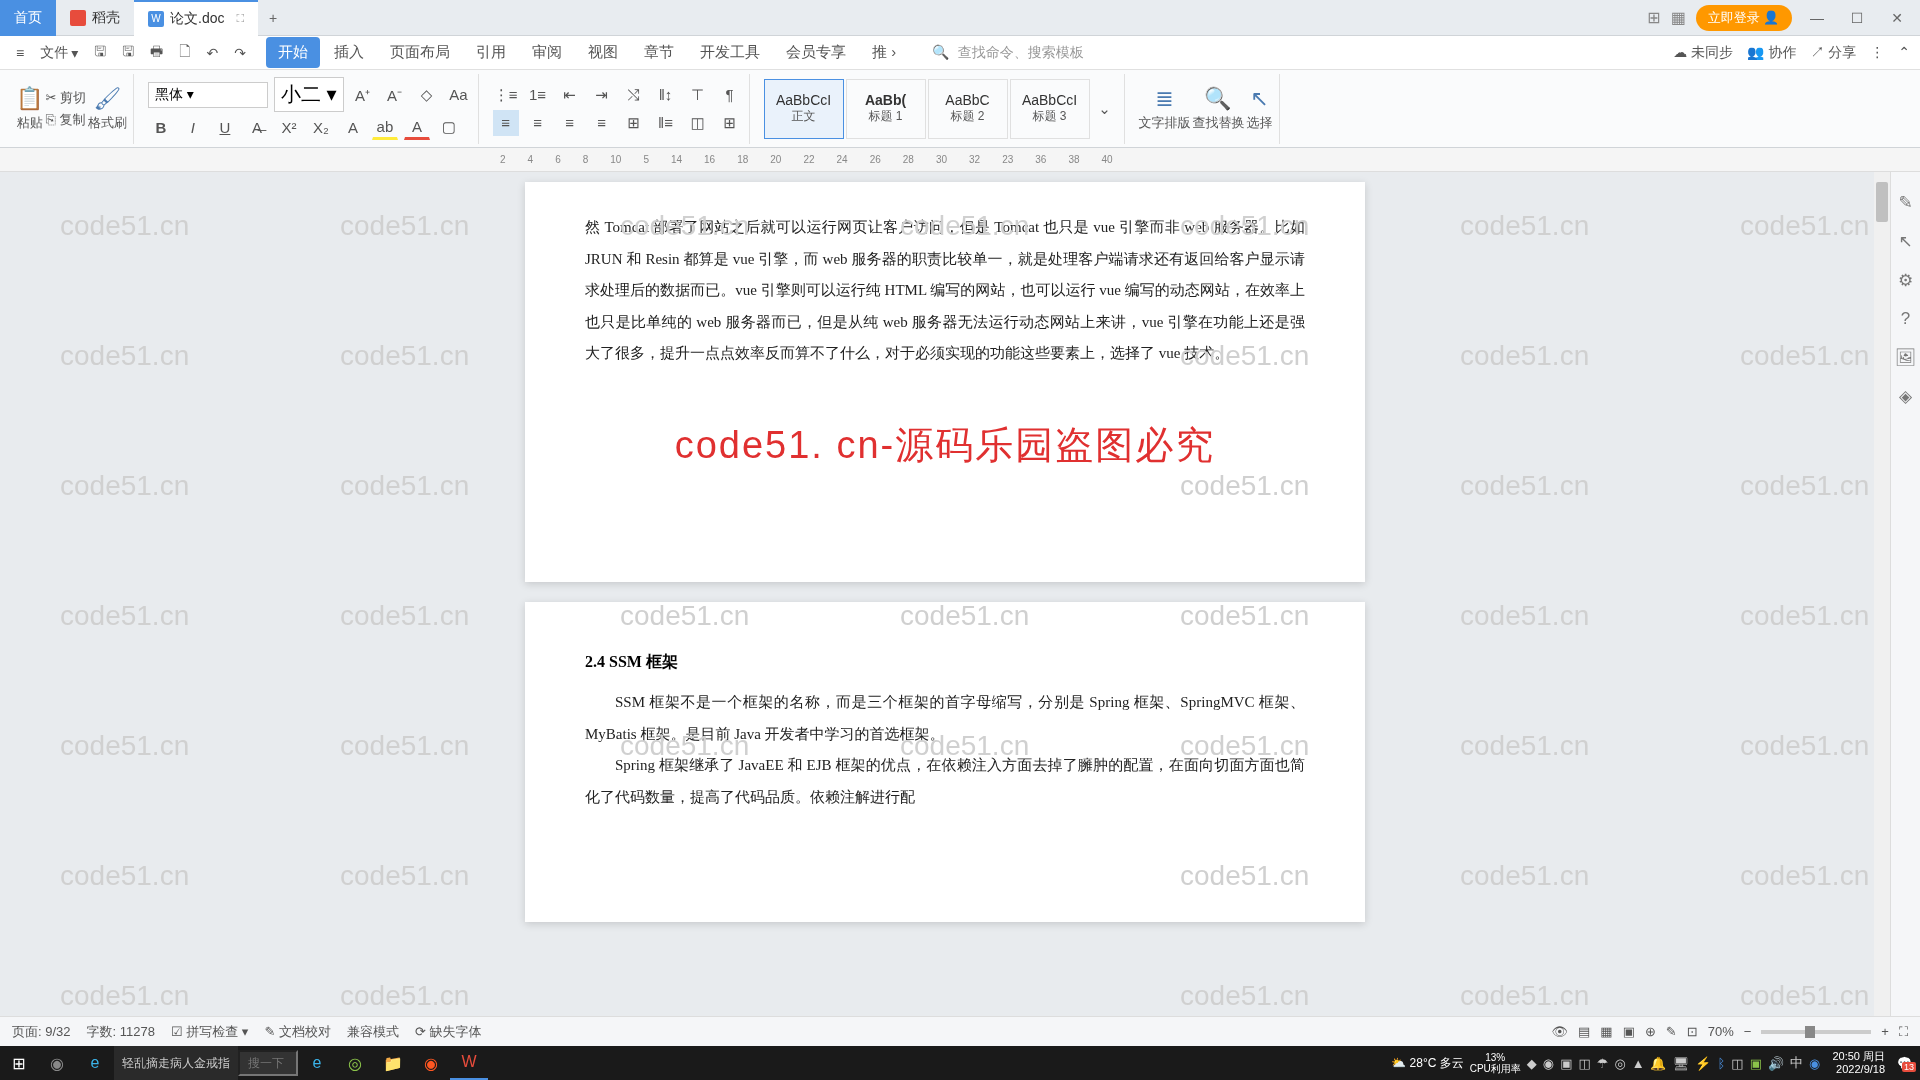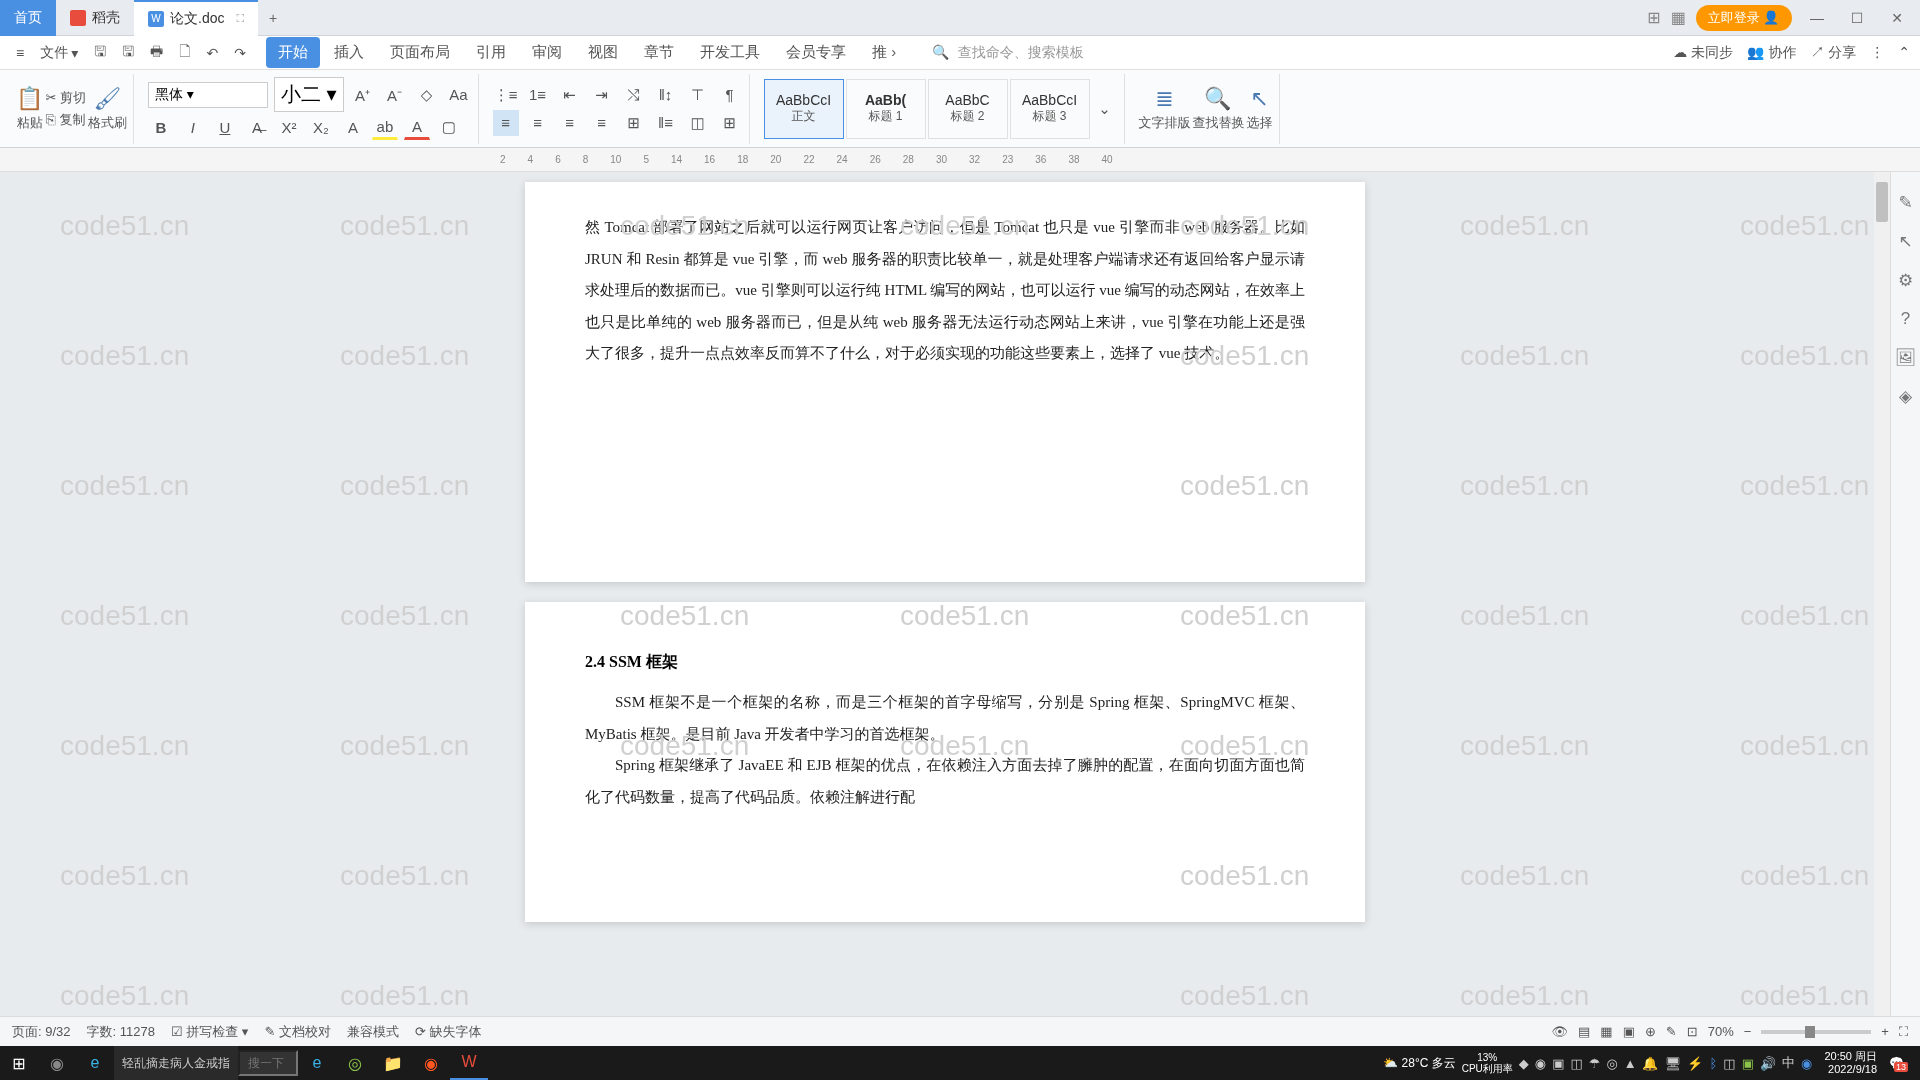--- a/index.html
+++ b/index.html
@@ -45,21 +45,21 @@
 .watermark-center{color:#e03030;font-size:38px;font-weight:500;text-align:center;margin-top:50px;letter-spacing:2px}
 .wm{position:absolute;color:#d0d0d0;font-size:28px;pointer-events:none;font-weight:300;z-index:5}
 .statusbar{position:absolute;bottom:34px;left:0;right:0;height:30px;background:#f5f6f8;border-top:1px solid #ddd;display:flex;align-items:center;padding:0 12px;font-size:13px;color:#555;gap:16px}
 .statusbar-right{margin-left:auto;display:flex;align-items:center;gap:10px}
 .zoom-slider{width:110px;height:4px;background:#ccc;position:relative}
 .zoom-thumb{position:absolute;width:10px;height:12px;background:#888;top:-4px;left:40%}
 .sidepanel{position:absolute;right:0;top:172px;width:30px;bottom:40px;background:#f5f6f8;border-left:1px solid #ddd;display:flex;flex-direction:column;align-items:center;gap:18px;padding-top:20px;color:#777;font-size:17px}
 .taskbar{position:absolute;bottom:0;left:0;right:0;height:34px;background:#1a1a1a;display:flex;align-items:center;color:#fff;font-size:12px}
 .task-item{width:38px;height:34px;display:flex;align-items:center;justify-content:center;font-size:16px}
 .task-search{background:#333;padding:4px 8px;font-size:12px;color:#ccc;width:60px}
-.task-right{margin-left:auto;display:flex;align-items:center;gap:6px;padding-right:16px}
+.task-right{margin-left:auto;display:flex;align-items:center;gap:6px;padding-right:8px}
 .task-clock{text-align:right;line-height:1.2;font-size:11px;padding:0 6px}
 .tray-ico{font-size:13px;color:#ccc}
 .scroll-track{position:absolute;right:30px;top:172px;bottom:40px;width:16px;background:#f0f0f0}
 .scroll-thumb{position:absolute;width:12px;left:2px;background:#c0c0c0;border-radius:2px}
 </style>
 </head>
 <body>
 
 <div class="titlebar">
   <div class="tab home">
@@ -234,20 +234,21 @@
     <span>32</span>
     <span>23</span>
     <span>36</span>
     <span>38</span>
     <span>40</span>
 </div>
 
 <div class="doc-area">
   <div class="page page1">
     <p class="body-text">然 Tomcat 部署了网站之后就可以运行网页让客户访问，但是 Tomcat 也只是 vue 引擎而非 web 服务器。比如 JRUN 和 Resin 都算是 vue 引擎，而 web 服务器的职责比较单一，就是处理客户端请求还有返回给客户显示请求处理后的数据而已。vue 引擎则可以运行纯 HTML 编写的网站，也可以运行 vue 编写的动态网站，在效率上也只是比单纯的 web 服务器而已，但是从纯 web 服务器无法运行动态网站上来讲，vue 引擎在功能上还是强大了很多，提升一点点效率反而算不了什么，对于必须实现的功能这些要素上，选择了 vue 技术。</p>
+    <div class="watermark-center">code51. cn-源码乐园盗图必究</div>
   </div>
   <div class="page page2">
     <h3 class="heading">2.4 SSM 框架</h3>
     <p class="body-text" style="text-indent:2em">SSM 框架不是一个框架的名称，而是三个框架的首字母缩写，分别是 Spring 框架、SpringMVC 框架、MyBatis 框架。是目前 Java 开发者中学习的首选框架。</p>
     <p class="body-text" style="text-indent:2em">Spring 框架继承了 JavaEE 和 EJB 框架的优点，在依赖注入方面去掉了臃肿的配置，在面向切面方面也简化了代码数量，提高了代码品质。依赖注解进行配</p>
   </div>
 </div>
 
 <div class="wm" style="top:210px;left:60px">code51.cn</div>
 <div class="wm" style="top:210px;left:340px">code51.cn</div>

